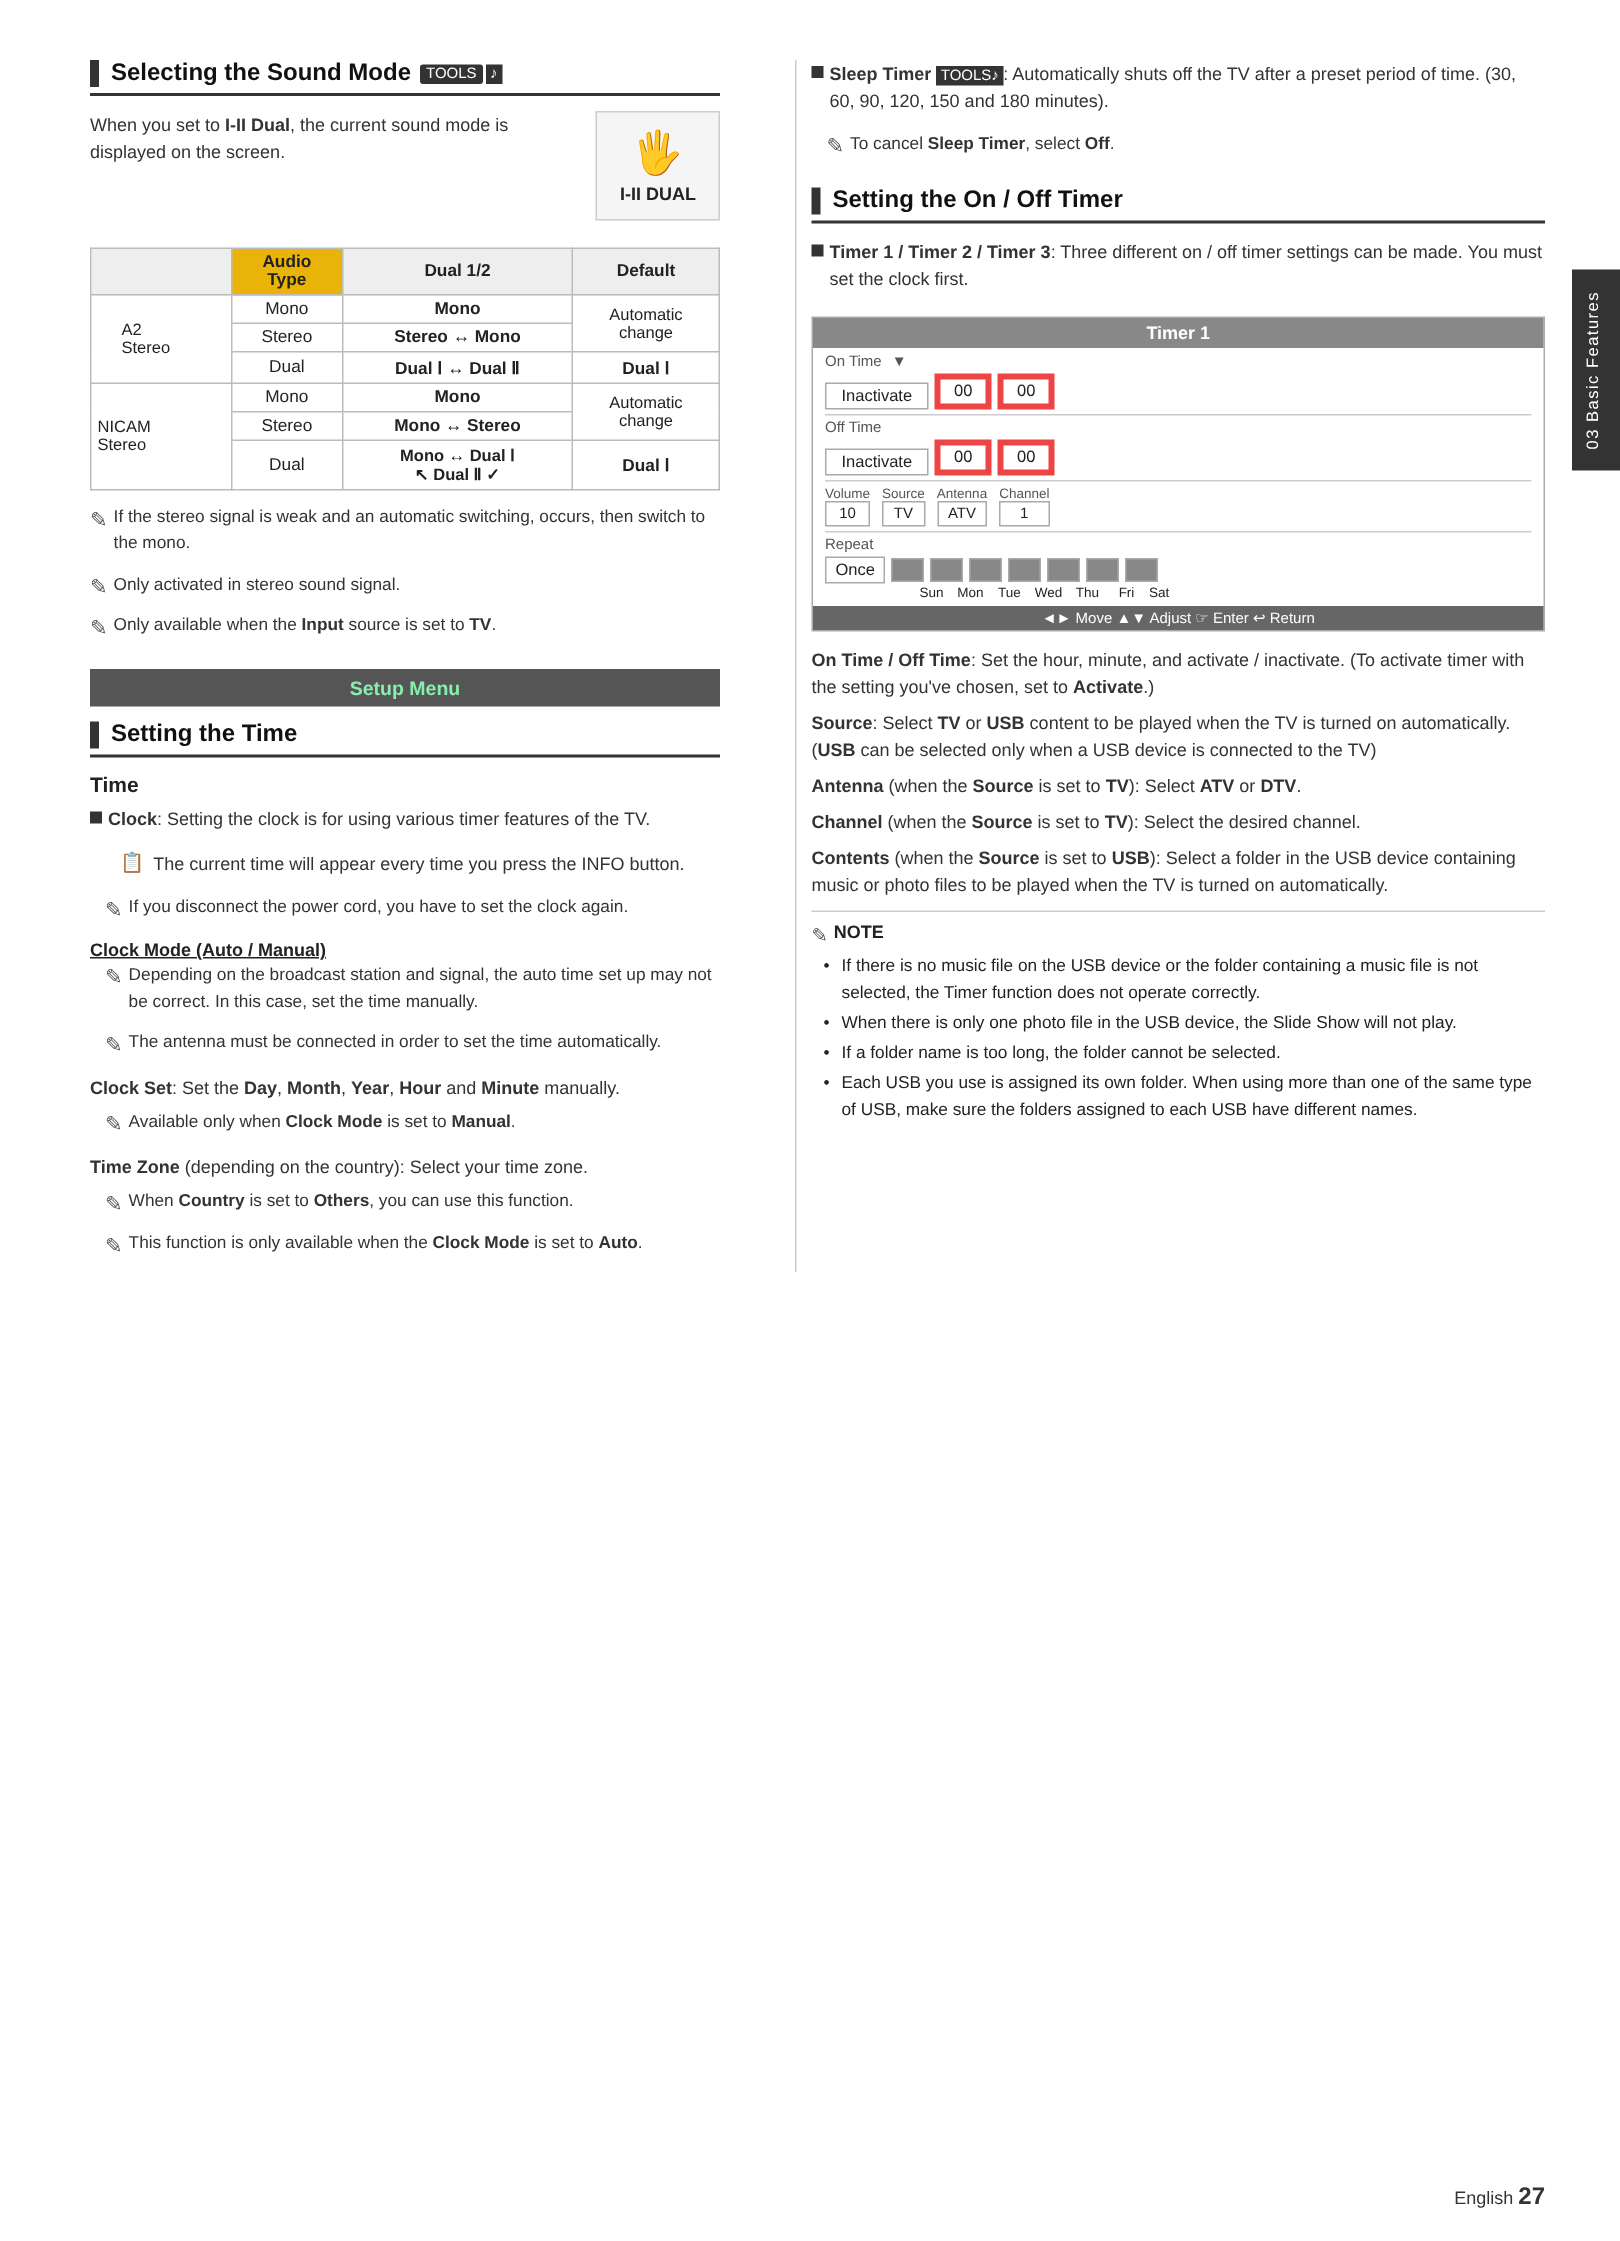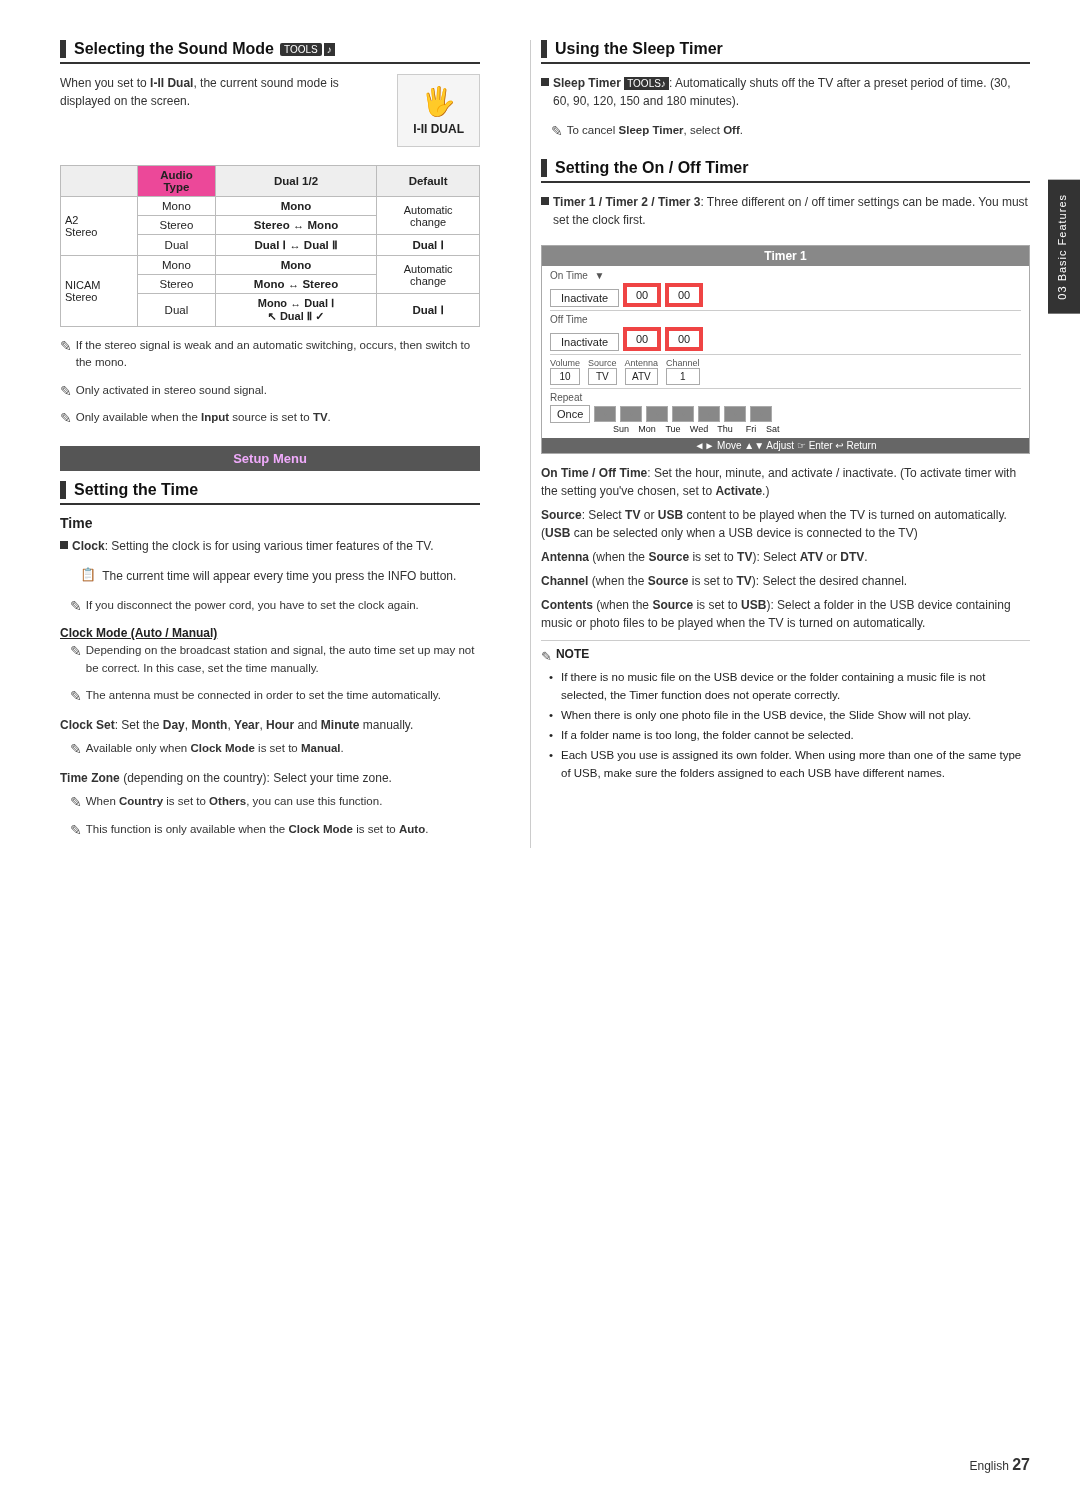--- a/index.html
+++ b/index.html
@@ -145,21 +145,21 @@
       font-weight: bold;
     }
     .audio-table .row-header {
       font-size: 11px;
       text-align: left;
       white-space: nowrap;
     }
     
     .setup-menu-bar {
       background: #555;
-      color: #f0abfc;
+      color: #86efac;
       text-align: center;
       font-size: 13px;
       font-weight: bold;
       padding: 5px;
       margin: 14px 0 10px 0;
     }
     
     .subsection-title {
       font-size: 14px;
       font-weight: bold;
@@ -319,28 +319,28 @@
             <span class="hand-icon">🖐</span>
             <span style="font-size:12px;font-weight:bold;">I-II DUAL</span>
           </div>
         </div>
       </div>
 
       <table class="audio-table">
         <thead>
           <tr>
             <th colspan="1" style="border:1px solid #bbb;background:#eee;"></th>
-            <th style="border:1px solid #bbb;background:#ec4899;">Audio<br>Type</th>
+            <th style="border:1px solid #bbb;background:#eab308;">Audio<br>Type</th>
             <th style="border:1px solid #bbb;background:#eee;font-weight:bold;">Dual 1/2</th>
             <th style="border:1px solid #bbb;background:#eee;">Default</th>
           </tr>
         </thead>
         <tbody>
           <tr>
-            <td rowspan="3" class="row-header" style="border:1px solid #bbb;font-size:11px;text-align:left;padding-left:4px;">A2<br>Stereo</td>
+            <td rowspan="3" class="row-header" style="border:1px solid #bbb;font-size:11px;text-align:left;padding-left:20px;">A2<br>Stereo</td>
             <td style="border:1px solid #bbb;">Mono</td>
             <td style="border:1px solid #bbb;font-weight:bold;">Mono</td>
             <td rowspan="2" style="border:1px solid #bbb;font-size:11px;">Automatic<br>change</td>
           </tr>
           <tr>
             <td style="border:1px solid #bbb;">Stereo</td>
             <td style="border:1px solid #bbb;font-weight:bold;">Stereo ↔ Mono</td>
           </tr>
           <tr>
             <td style="border:1px solid #bbb;">Dual</td>
@@ -431,24 +431,20 @@
       <div class="note-line" style="margin-left:10px;">
         <span class="pencil-icon">✎</span>
         <span class="body-text" style="font-size:11.5px;">This function is only available when the <b>Clock Mode</b> is set to <b>Auto</b>.</span>
       </div>
     </div>
   </div>
 
   <div class="right-col">
 
     <div>
-      <div class="section-header">
-        <div class="section-header-bar"></div>
-        <span class="section-title">Using the Sleep Timer</span>
-      </div>
 
       <div class="bullet-line" style="margin-bottom:6px;">
         <span class="bullet-square"></span>
         <span class="body-text"><b>Sleep Timer</b> <span style="background:#333;color:#fff;font-size:10px;padding:1px 3px;">TOOLS♪</span>: Automatically shuts off the TV after a preset period of time. (30, 60, 90, 120, 150 and 180 minutes).</span>
       </div>
 
       <div class="note-line" style="margin-left:10px;">
         <span class="pencil-icon">✎</span>
         <span class="body-text" style="font-size:11.5px;">To cancel <b>Sleep Timer</b>, select <b>Off</b>.</span>
       </div>

